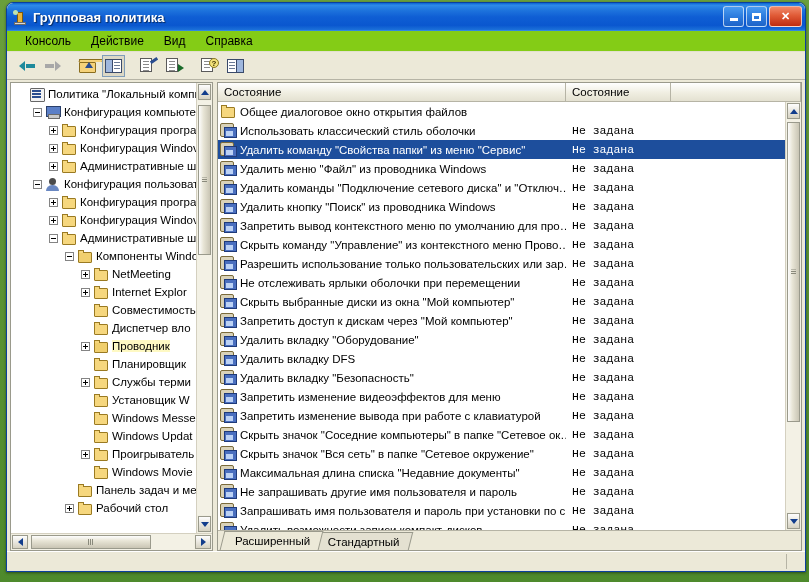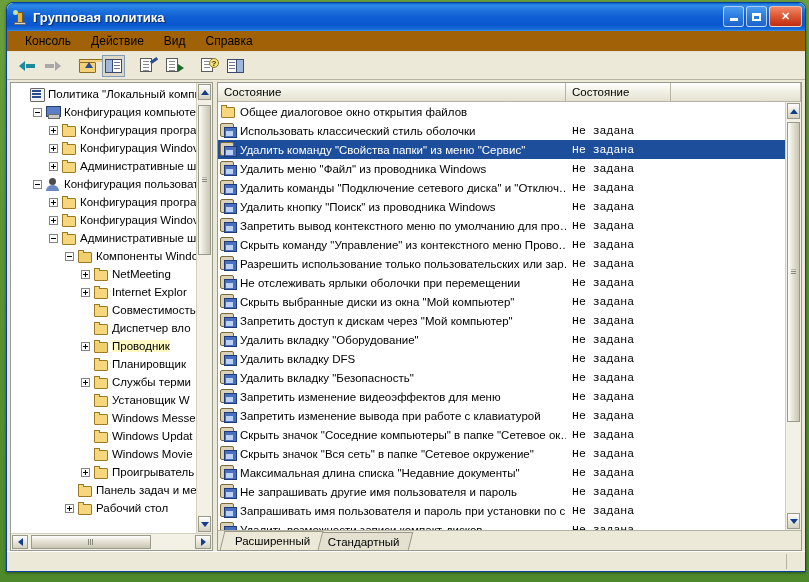--- a/index.html
+++ b/index.html
@@ -79,21 +79,21 @@
   .wbtn.close {
     background: linear-gradient(to bottom, #f08a6a 0%, #e05a36 45%, #bf2c10 100%);
     width: 33px;
   }
   .wbtn .glyph-min { width: 8px; height: 3px; background:#fff; margin-top:6px; }
   .wbtn .glyph-max { width: 9px; height: 8px; border:2px solid #fff; border-top-width:3px; }
 
   
   .menubar {
     height: 21px;
-    background: #a16207;
+    background: #84cc16;
     display: flex; align-items: center;
     padding-left: 8px;
     font-size: 12px; color: #000;
     border-bottom: 1px solid #e3e0cf;
   }
   .menubar .mi { padding: 2px 10px; cursor: default; }
 
   
   .toolbar {
     height: 28px;
@@ -682,35 +682,35 @@
               <div class="indent" style="width: 68px;"></div>
               <div class="tbox none"></div>
               <div class="ticon">
                 <div class="fold"></div>
                 <div class="fold-tab"></div>
               </div>
               <div class="lbl">Windows Updat</div>
             </div>
             <div class="tnode">
               <div class="indent" style="width: 68px;"></div>
+              <div class="tbox plus"></div>
+              <div class="ticon">
+                <div class="fold"></div>
+                <div class="fold-tab"></div>
+              </div>
+              <div class="lbl">Проигрыватель</div>
+            </div>
+            <div class="tnode">
+              <div class="indent" style="width: 68px;"></div>
               <div class="tbox none"></div>
               <div class="ticon">
                 <div class="fold"></div>
                 <div class="fold-tab"></div>
               </div>
               <div class="lbl">Windows Movie</div>
-            </div>
-            <div class="tnode">
-              <div class="indent" style="width: 68px;"></div>
-              <div class="tbox plus"></div>
-              <div class="ticon">
-                <div class="fold"></div>
-                <div class="fold-tab"></div>
-              </div>
-              <div class="lbl">Проигрыватель</div>
             </div>
             <div class="tnode">
               <div class="indent" style="width: 52px;"></div>
               <div class="tbox none"></div>
               <div class="ticon">
                 <div class="fold"></div>
                 <div class="fold-tab"></div>
               </div>
               <div class="lbl">Панель задач и ме</div>
             </div>

